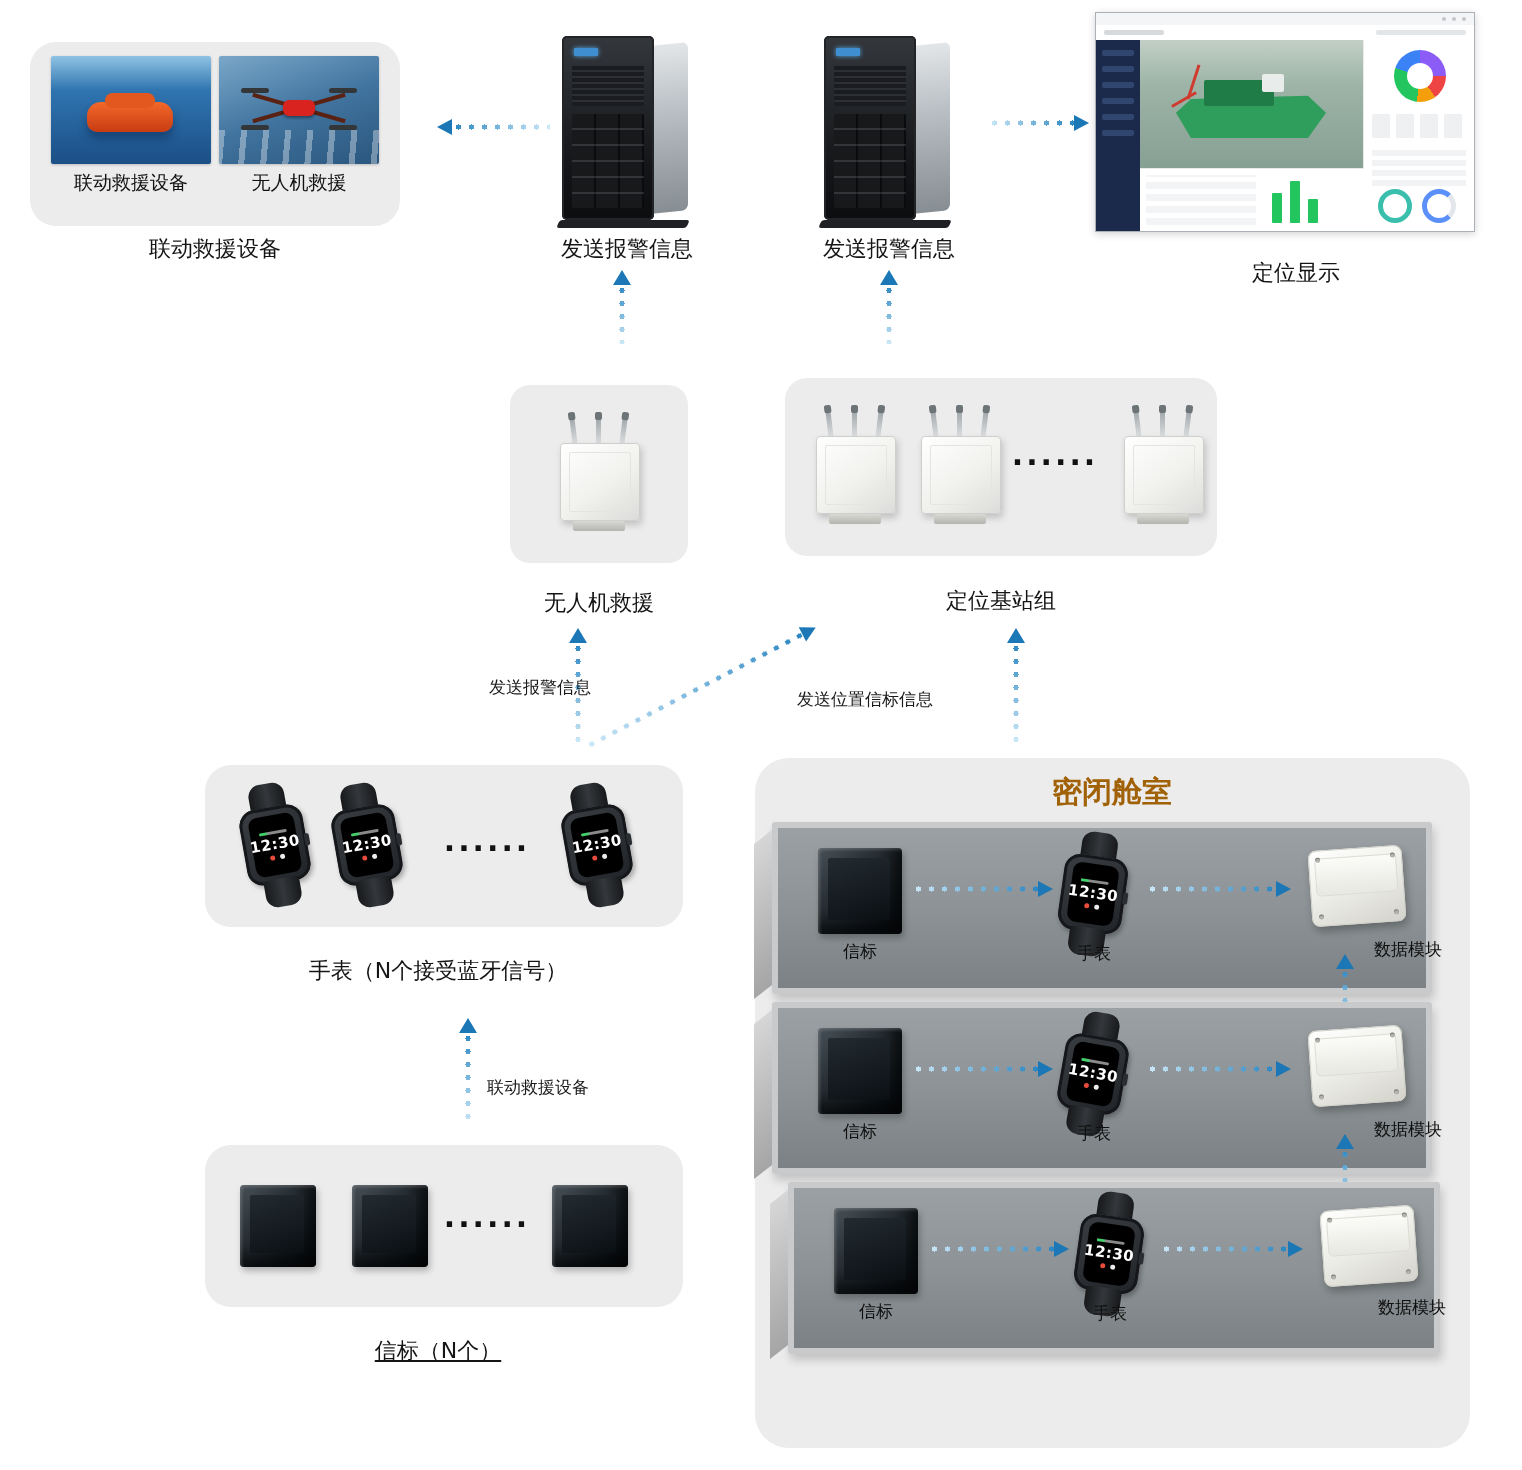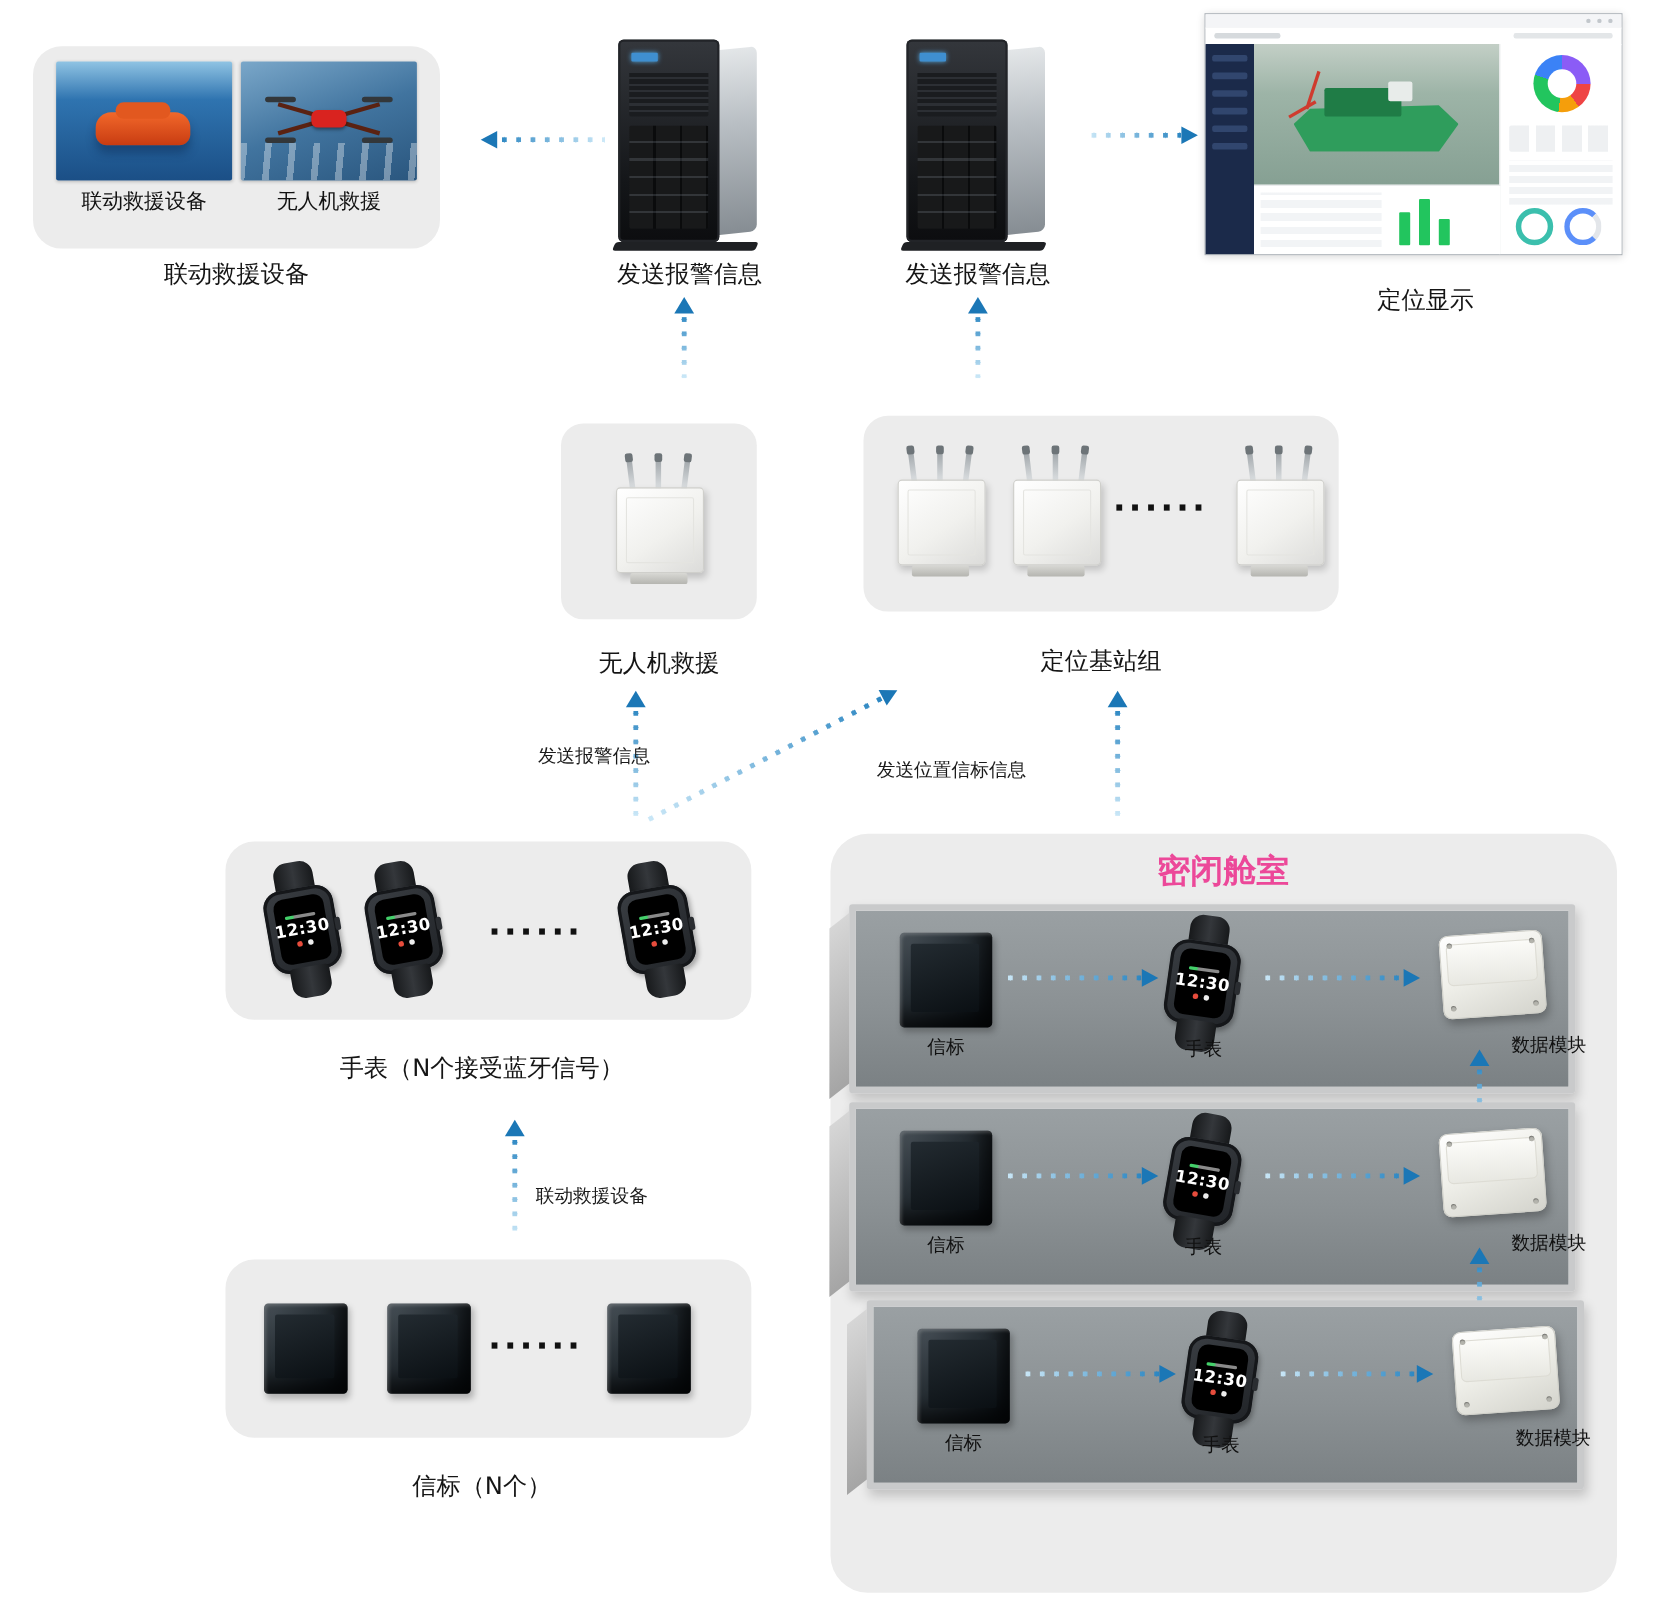--- a/index.html
+++ b/index.html
@@ -92,21 +92,21 @@
   .dmodule{position:absolute;width:94px;height:76px;border-radius:8px;
     background:linear-gradient(160deg,#ffffff 0%,#efefe9 45%,#d3d3cc 100%);
     box-shadow:2px 5px 9px rgba(0,0,0,.28),inset 0 0 0 1px #cfcfc8;}
   .dmodule:before{content:'';position:absolute;left:6px;right:6px;top:8px;bottom:30px;border-radius:5px;border:1px solid #dddcd4;background:linear-gradient(#fbfbf8,#e8e8e2);}
   .dmodule i{position:absolute;width:5px;height:5px;border-radius:50%;background:#b4b4ad;box-shadow:inset 0 1px 1px rgba(0,0,0,.35);display:block;}
   .dmodule i.s1{left:7px;top:7px;} .dmodule i.s2{right:7px;top:7px;} .dmodule i.s3{left:7px;bottom:7px;} .dmodule i.s4{right:7px;bottom:7px;}
 
   
   .panel{position:absolute;background:linear-gradient(180deg,#9aa0a3 0%,#8b9194 55%,#7b8184 100%);border:6px solid #c9cacb;border-radius:3px;box-shadow:2px 6px 10px rgba(0,0,0,.18);}
   .panel:before{content:'';position:absolute;left:-24px;top:2px;width:18px;height:97%;background:linear-gradient(180deg,#d6d6d6,#a5a5a5);transform:skewY(-38deg);transform-origin:right top;}
-  .cabin-title{position:absolute;font-size:30px;font-weight:700;color:#ec4899;transform:translateX(-50%);white-space:nowrap;}
+  .cabin-title{position:absolute;font-size:30px;font-weight:700;color:#a16207;transform:translateX(-50%);white-space:nowrap;}
 
   
   .dash{position:absolute;left:1095px;top:12px;width:378px;height:218px;background:#fff;border:1px solid #aab0b6;box-shadow:0 2px 8px rgba(0,0,0,.18);}
   .dash .tb{position:absolute;left:0;top:0;right:0;height:12px;background:#f4f5f7;border-bottom:1px solid #e2e4e7;}
   .dash .tb i{position:absolute;top:4px;width:4px;height:4px;border-radius:50%;background:#c2c7cc;display:block;}
   .dash .hb{position:absolute;left:0;top:12px;right:0;height:15px;background:#fff;border-bottom:1px solid #e8eaec;}
   .dash .hb:before{content:'';position:absolute;left:8px;top:5px;width:60px;height:5px;border-radius:2px;background:#d6dadd;}
   .dash .hb:after{content:'';position:absolute;right:8px;top:5px;width:90px;height:5px;border-radius:2px;background:#e3e6e8;}
   .dash .side{position:absolute;left:0;top:27px;bottom:0;width:44px;background:#1b2a4a;}
   .dash .side i{position:absolute;left:6px;width:32px;height:6px;border-radius:2px;background:#31466e;display:block;}
@@ -337,21 +337,21 @@
   <div class="dots v"></div>
   <div class="head up" style="top:-14px;left:-6px;"></div>
 </div>
 <div class="elbl" style="left:487px;top:1076px;">联动救援设备</div>
 
 <div class="gbox" style="left:205px;top:1145px;width:478px;height:162px;border-radius:26px;"></div>
 <div class="beacon" style="left:240px;top:1185px;"></div>
 <div class="beacon" style="left:352px;top:1185px;"></div>
 <div class="ell" style="left:487px;top:1224px;">······</div>
 <div class="beacon" style="left:552px;top:1185px;"></div>
-<div class="lbl" style="left:438px;top:1336px;">信标（N个）</div>
+<div class="lbl" style="left:438px;top:1336px;text-decoration:underline;">信标（N个）</div>
 
 <div class="gbox" style="left:755px;top:758px;width:715px;height:690px;border-radius:34px;"></div>
 <div class="cabin-title" style="left:1112px;top:772px;">密闭舱室</div>
 
 <div class="panel" style="left:772px;top:822px;width:648px;height:160px;"></div>
 <div class="beacon" style="left:818px;top:848px;width:84px;height:86px;"></div>
 <div class="clbl" style="left:860px;top:940px;">信标</div>
 <div class="arrow" style="left:912px;top:886px;width:126px;height:6px;">
   <div class="dots h"></div>
     <div class="head right" style="right:-15px;top:-5px;"></div>

